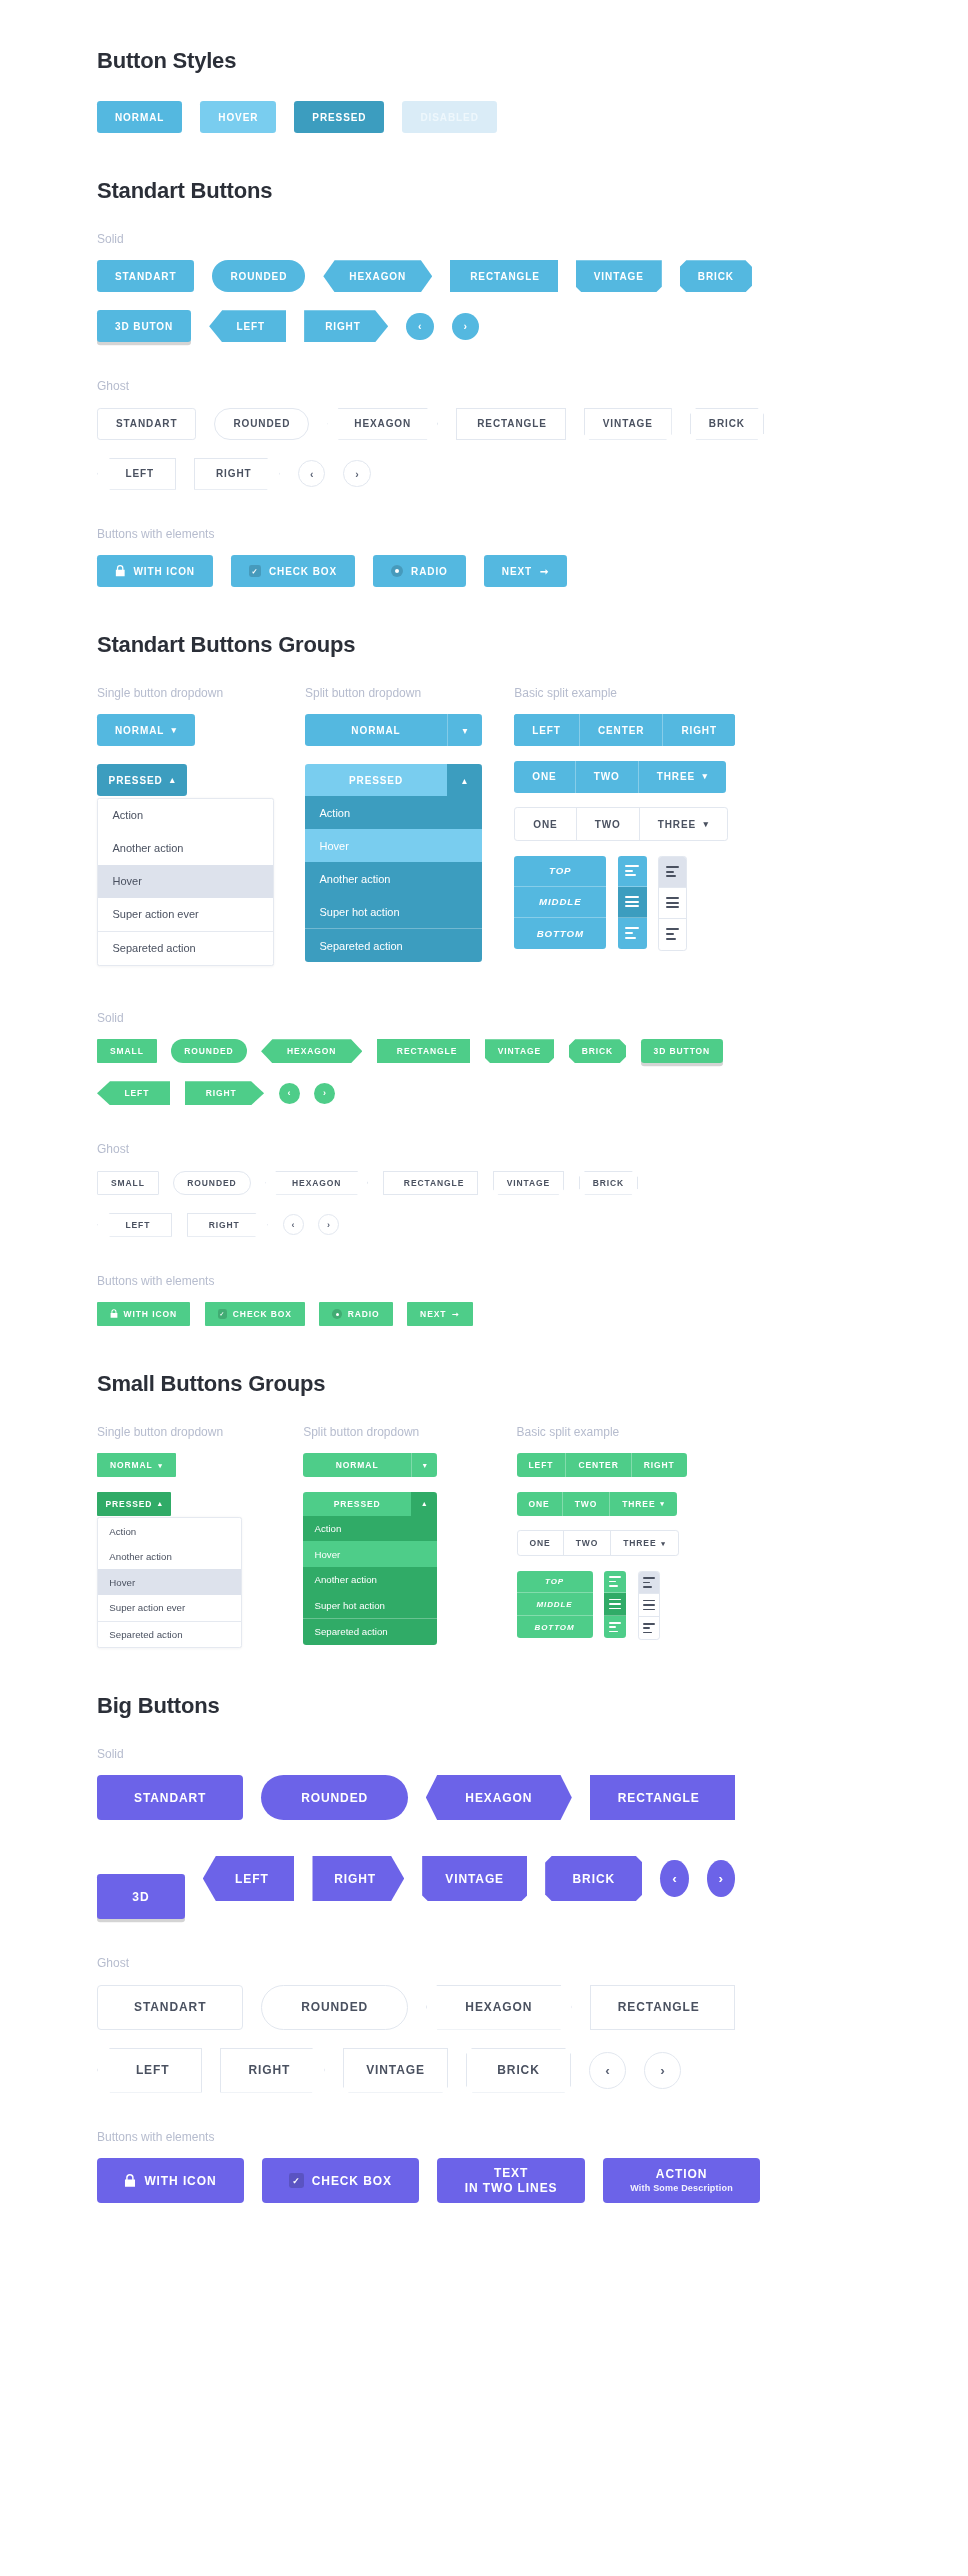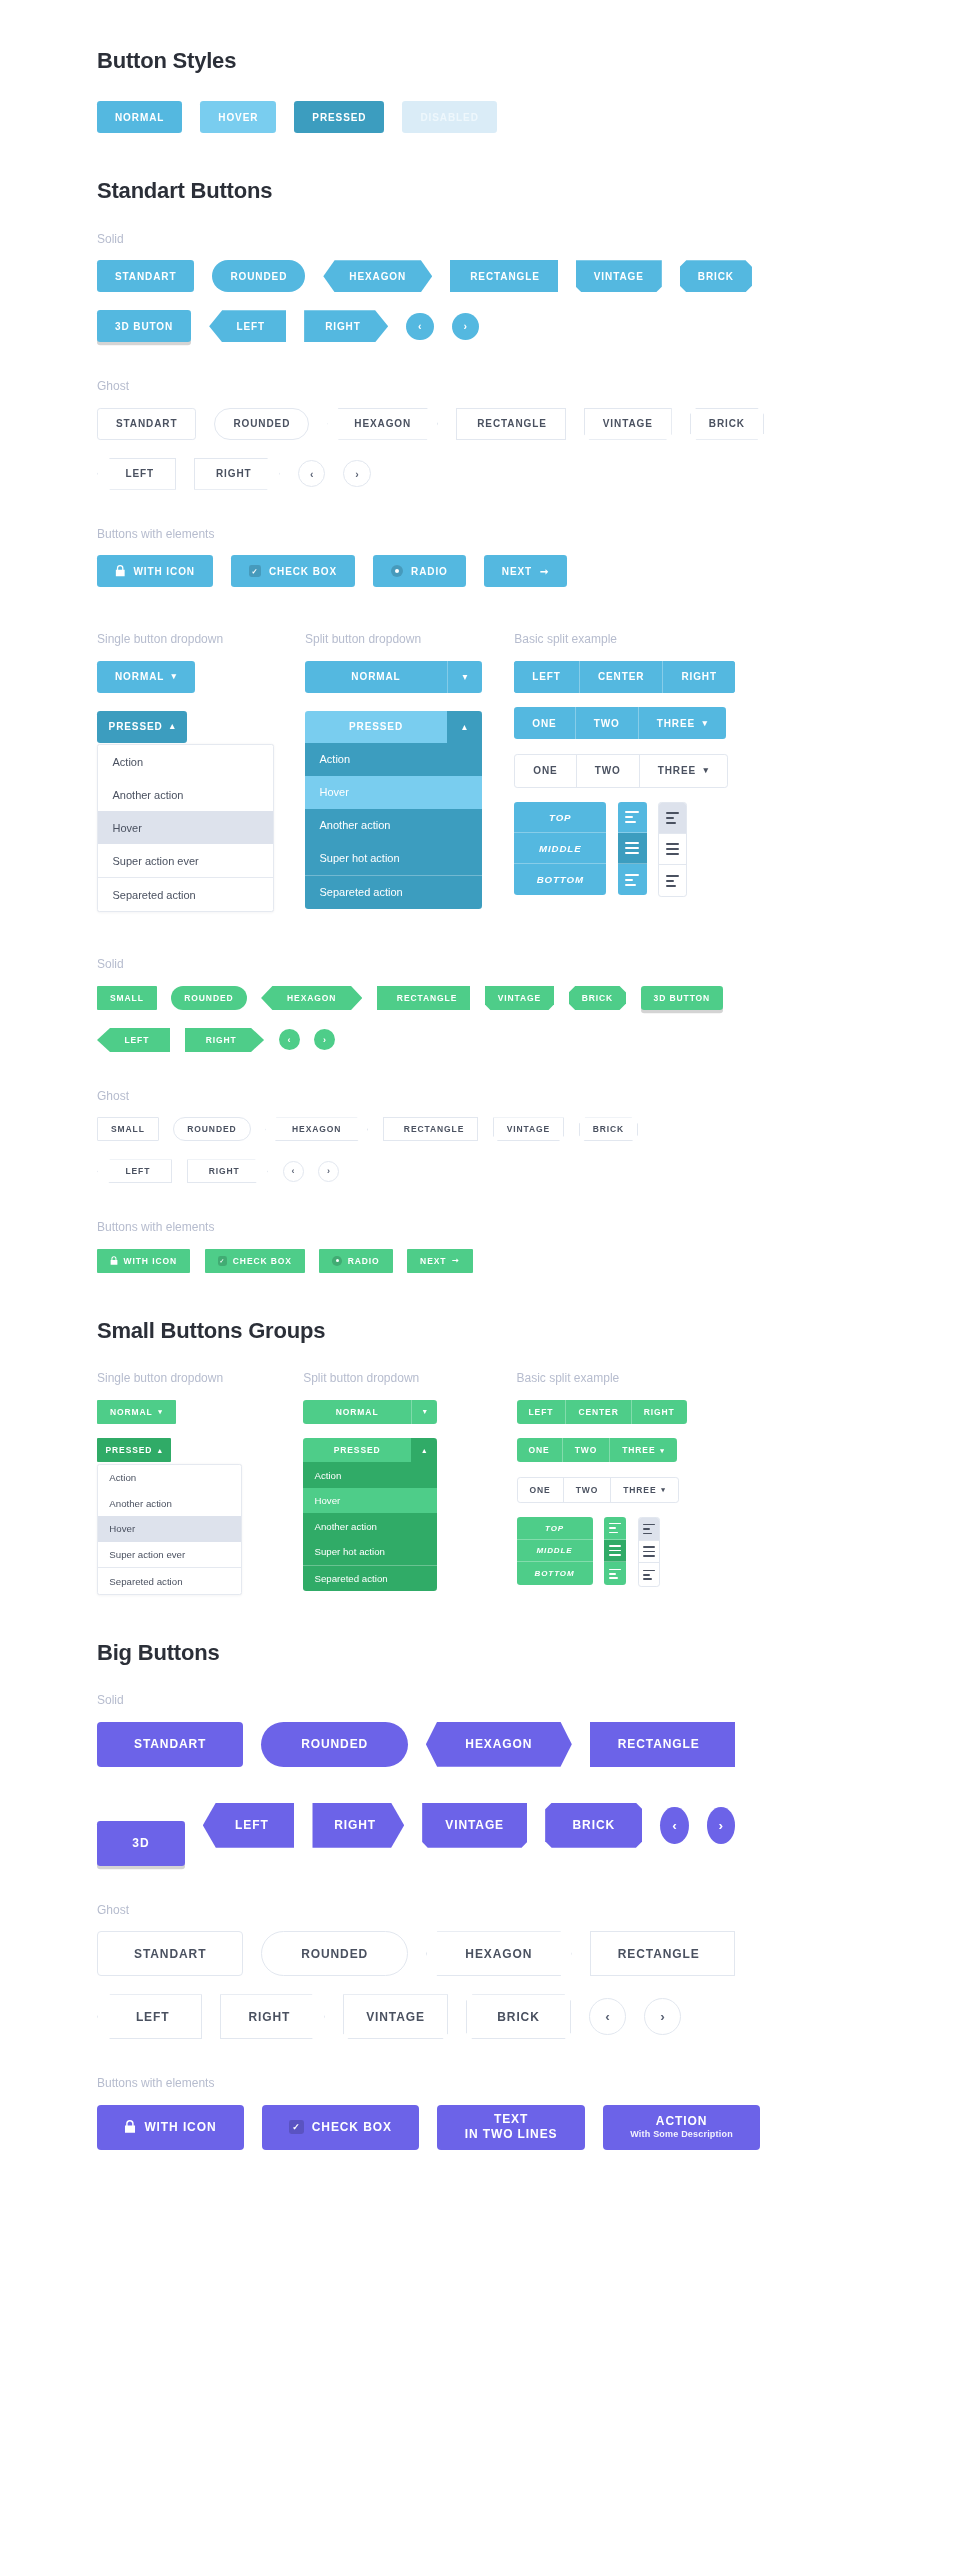--- a/index.html
+++ b/index.html
@@ -262,20 +262,21 @@
         </button>
         <button class="btn sz-std c-blue">
           <span>NEXT</span>
           <span class="bicon after">➞</span>
         </button>
       </div>
     </div>
   </div>
 
   <div class="section">
+    <h2 class="section-title">Standart Buttons Groups</h2>
     <div class="cols3">
 
       <div class="col colA">
         <div class="sub-label">Single button dropdown</div>
         <div style="margin-bottom:18px;">
           <button class="btn sz-std c-blue">
             <span>NORMAL</span>
             <span class="caret">▾</span>
           </button>
         </div>

